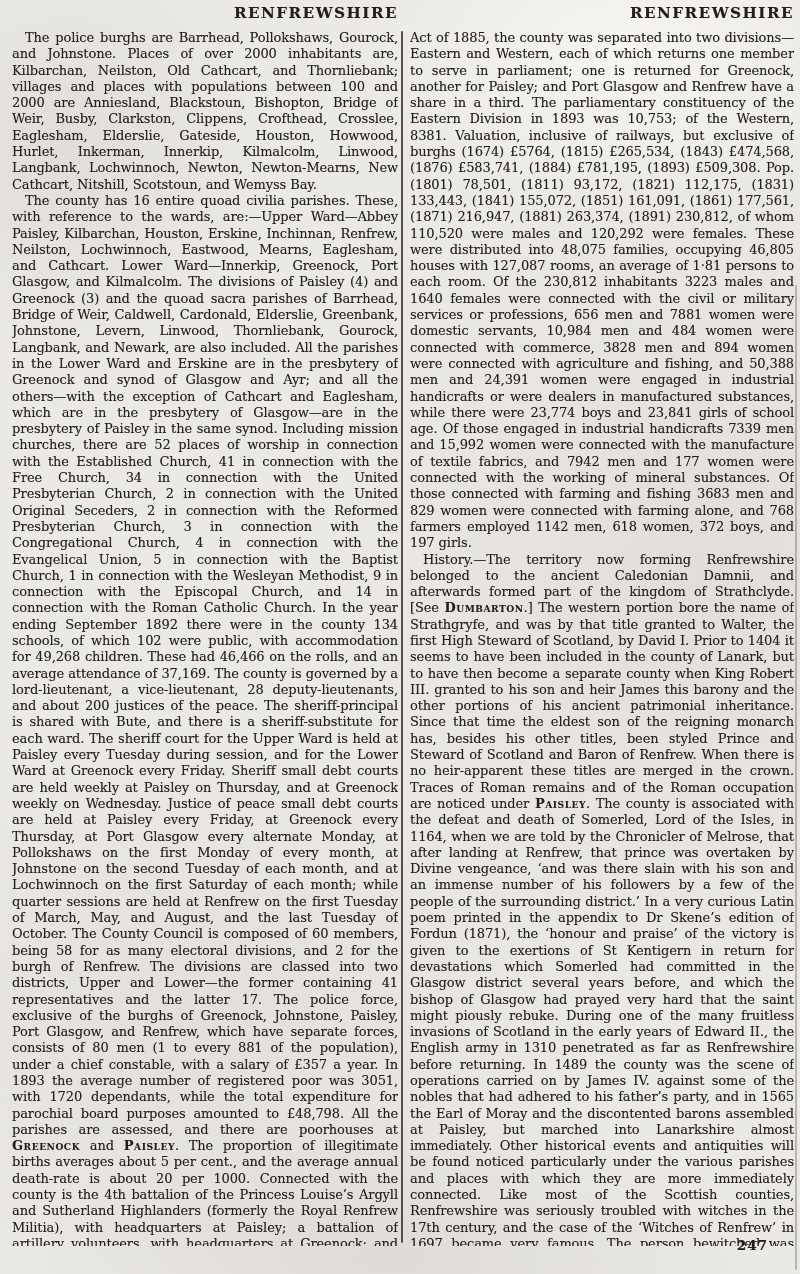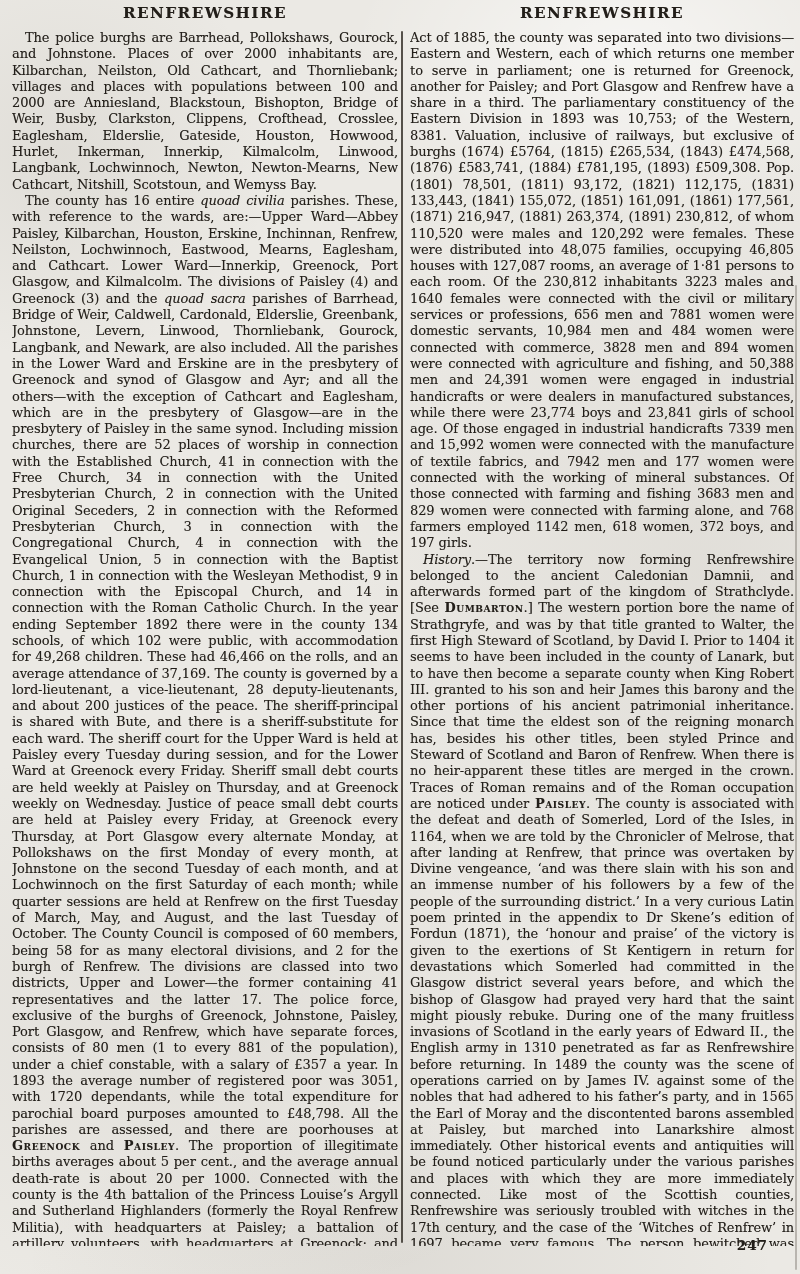--- a/index.html
+++ b/index.html
@@ -10,42 +10,42 @@
       radial-gradient(ellipse 420px 260px at 78% 4%, rgba(255,255,255,0.55), rgba(255,255,255,0) 65%),
       radial-gradient(ellipse 300px 300px at 8% 12%, rgba(125,118,105,0.10), rgba(125,118,105,0) 70%),
       radial-gradient(ellipse 520px 620px at 88% 45%, rgba(120,112,100,0.09), rgba(120,112,100,0) 72%),
       radial-gradient(ellipse 600px 420px at 25% 80%, rgba(120,112,100,0.08), rgba(120,112,100,0) 70%),
       radial-gradient(ellipse 500px 200px at 50% 99%, rgba(110,102,92,0.10), rgba(110,102,92,0) 75%),
       var(--paper,#ebe9e4);
     color:var(--ink,#221e19);
   }
   .headers{position:absolute;top:4px;left:0;width:800px;display:flex;}
   .head{
-    width:386px;text-align:center;font-weight:bold;font-size:15px;
+    width:386px;text-align:right;font-weight:bold;font-size:15px;
     letter-spacing:1.6px;color:var(--ink,#221e19);
     text-shadow:0.3px 0.3px 0 rgba(30,25,20,0.45);
   }
   .head.l{margin-left:12px;}
   .head.r{margin-left:12px;width:384px;}
   .divider{
     position:absolute;left:401px;top:31px;width:2px;height:1212px;
     background:var(--rule,#3a352e);opacity:0.85;border-radius:1px;
   }
   .columns{position:absolute;top:30px;left:12px;width:782px;display:flex;}
   .col{height:1216px;overflow:hidden;}
   .col.left{width:386px;}
   .col.right{width:384px;margin-left:12px;}
   .col p{
     margin:0;font-size:12.9px;line-height:16.3px;text-align:justify;
     letter-spacing:-0.05px;word-spacing:0.1px;
     text-shadow:0.25px 0.25px 0 rgba(30,25,20,0.38);
   }
   .col p.indent{text-indent:13px;}
   .col p.jlast{text-align-last:justify;}
-  .seg-italic{font-style:italic;margin-top:36px;}
+  .seg-italic{margin-top:36px;}
   .seg-smallcaps{font-variant:small-caps;letter-spacing:0.6px;font-weight:bold;}
   .pageno{
     position:absolute;right:32px;bottom:21px;font-size:13.5px;font-weight:bold;
     letter-spacing:1px;text-shadow:0.25px 0.25px 0 rgba(30,25,20,0.38);
   }
   .page-edge{
     position:absolute;right:3px;top:285px;width:2px;height:985px;
     background:rgba(70,62,54,0.30);border-radius:2px;
   }
 </style>

